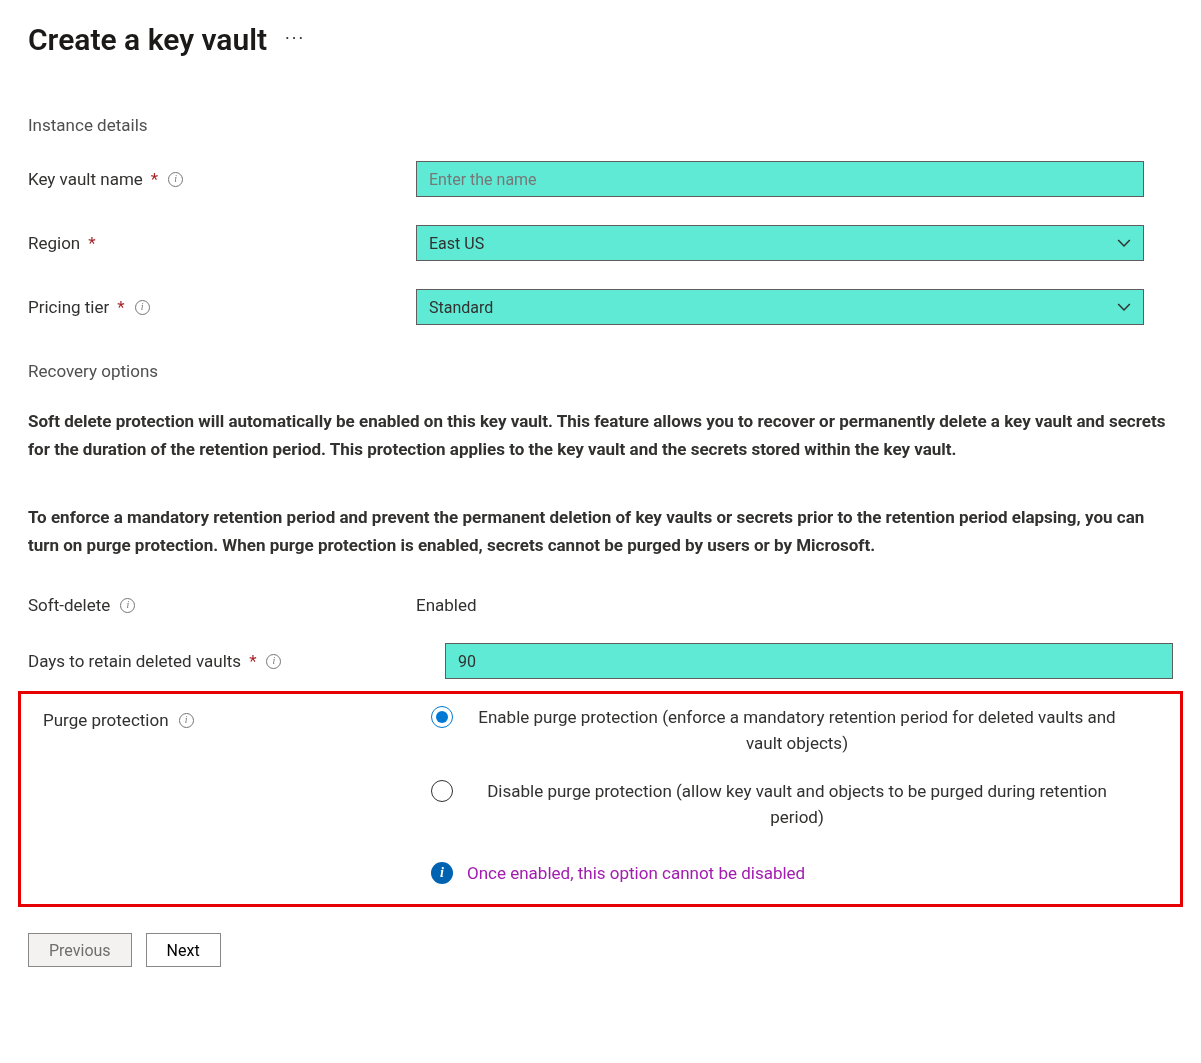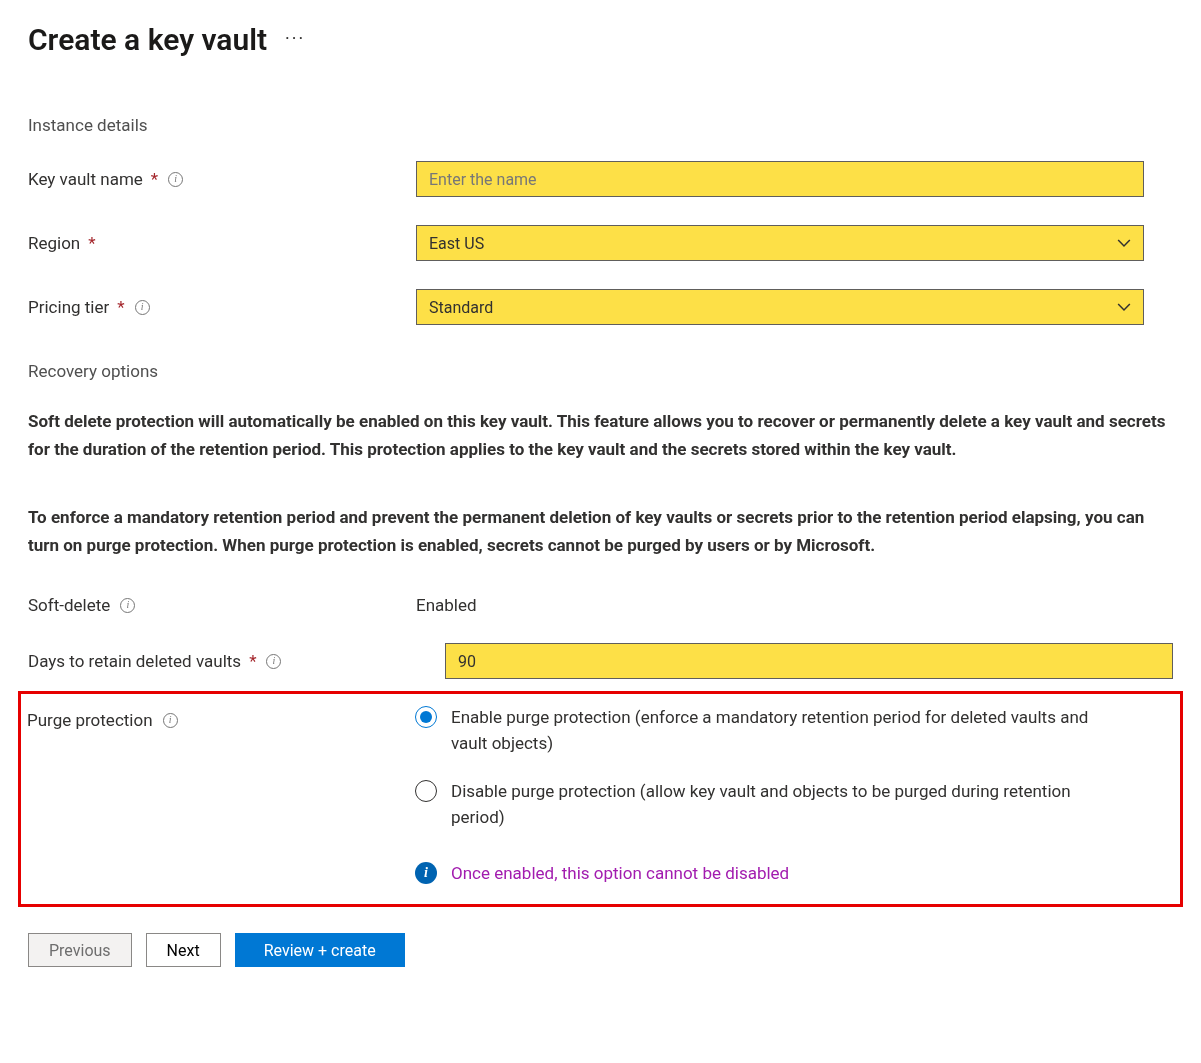--- a/index.html
+++ b/index.html
@@ -71,21 +71,21 @@
     font-family: Georgia, serif;
     color: #767676;
     line-height: 1;
     margin-left: 4px;
   }
   .text-input, .select-input {
     width: 100%;
     height: 36px;
     padding: 6px 12px;
     border: 1px solid #605e5c;
-    background: #fde047;
+    background: #5eead4;
     font-size: 16px;
     color: #323130;
     font-family: inherit;
   }
   .text-input::placeholder {
     color: #777;
   }
   .select-input {
     display: flex;
     align-items: center;
@@ -113,21 +113,22 @@
   .readonly-value {
     font-size: 17px;
     color: #323130;
   }
   .highlight-box {
     border: 3px solid #e60000;
     padding: 10px 0 20px 0;
     margin: 4px -10px 0 -10px;
   }
   .highlight-box .form-row {
-    padding: 0 6px;
+    padding: 0 22px;
+    text-align: center;
   }
   .purge-row {
     display: flex;
     align-items: flex-start;
     margin-bottom: 0;
   }
   .purge-row .label-col {
     padding-top: 6px;
   }
   .radio-group {
@@ -325,14 +326,13 @@
         </div>
       </div>
     </div>
   </div>
 
 </div>
 
 <div class="footer-buttons">
   <button class="btn disabled">Previous</button>
   <button class="btn">Next</button>
-  <button class="btn primary">Review + create</button>
 </div>
 
 </body></html>

